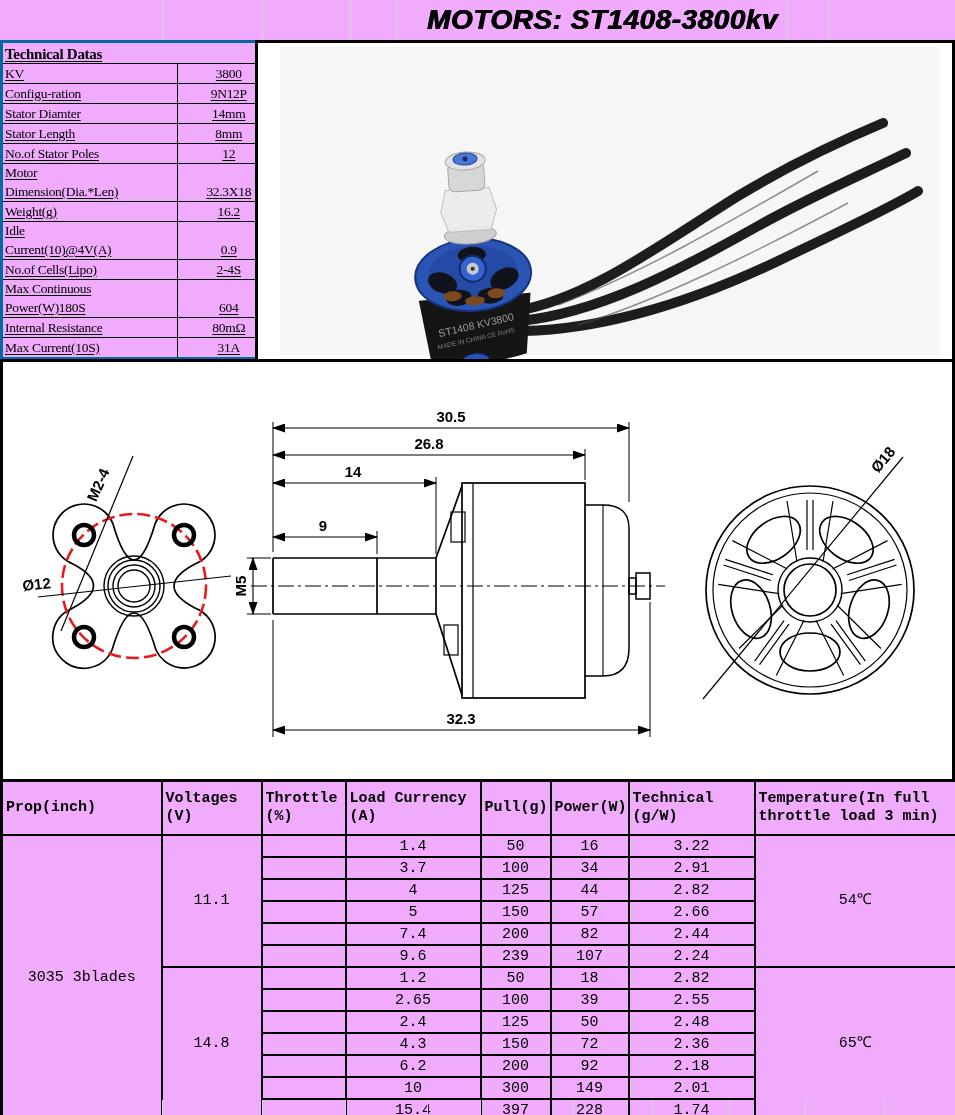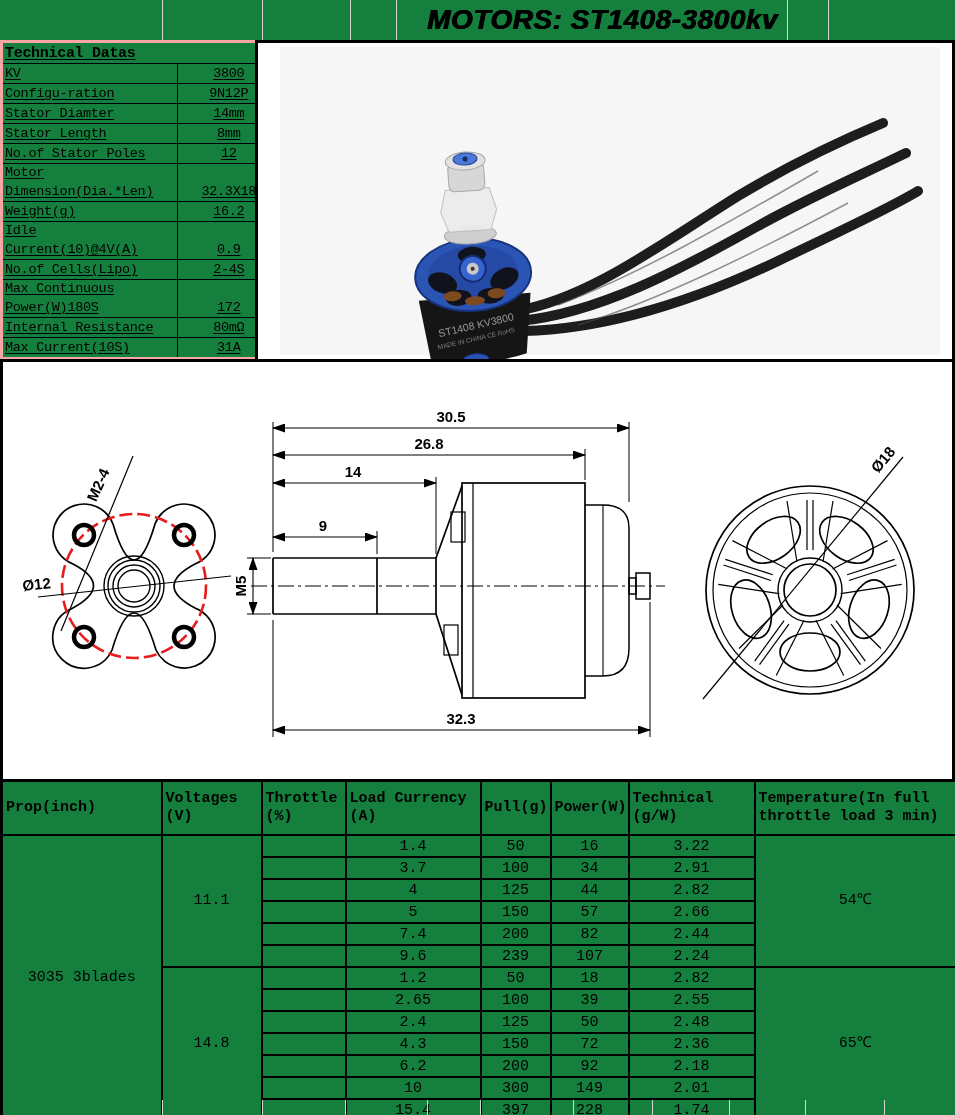--- a/index.html
+++ b/index.html
@@ -1,27 +1,27 @@
 <!DOCTYPE html>
 <html><head>
 <meta charset="utf-8">
 <style>
   html,body{margin:0;padding:0;background:#fff;}
-  #sheet{position:relative;width:955px;height:1115px;background:#15803d;overflow:hidden;
+  #sheet{position:relative;width:955px;height:1115px;background:#f0abfc;overflow:hidden;
          font-family:"Liberation Mono","DejaVu Sans Mono",monospace;color:#000;}
   .gridline{position:absolute;width:1px;background:#d6d6d6;}
   
   #title-cell{position:absolute;left:350px;top:0;width:505px;height:40px;
       display:flex;align-items:center;justify-content:center;}
   #title-cell .t{font-family:"Liberation Sans","DejaVu Sans",sans-serif;
       font-style:italic;font-weight:bold;font-size:28px;letter-spacing:.5px;
       text-shadow:.6px 0 0 #000, -.3px 0 0 #000;}
   
   #tech-wrap{position:absolute;left:0;top:40px;width:258px;}
-  table.tech{border-collapse:collapse;width:283px;border:3px solid #fca5a5;table-layout:fixed;}
+  table.tech{border-collapse:collapse;width:283px;border:3px solid #0369a1;table-layout:fixed;font-family:Liberation Serif, serif;}
   table.tech th, table.tech td{border:1.5px solid #000;padding:0 2px;vertical-align:bottom;
       font-size:13.5px;line-height:18.5px;letter-spacing:-.3px;}
   table.tech th{font-size:15px;text-align:left;height:20px;font-weight:bold;}
   table.tech td.lbl{width:158px;text-align:left;margin-left:12px;}
   table.tech td.val{text-align:center;}
   table.tech td.single{height:19px;}
   .u{text-decoration:underline;text-underline-offset:2px;white-space:pre-line;}
   
   #photo-cell{position:absolute;left:255px;top:40px;width:700px;height:322px;
       border:3px solid #000;box-sizing:border-box;background:#fff;}
@@ -105,21 +105,21 @@
 Current(10)@4V(A)</span></td>
             <td class="val"><span class="u">0.9</span></td>
           </tr>
           <tr>
             <td class="lbl single"><span class="u">No.of Cells(Lipo)</span></td>
             <td class="val single"><span class="u">2-4S</span></td>
           </tr>
           <tr>
             <td class="lbl"><span class="u">Max Continuous
 Power(W)180S</span></td>
-            <td class="val"><span class="u">172</span></td>
+            <td class="val"><span class="u">604</span></td>
           </tr>
           <tr>
             <td class="lbl single"><span class="u">Internal Resistance</span></td>
             <td class="val single"><span class="u">80mΩ</span></td>
           </tr>
           <tr>
             <td class="lbl single"><span class="u">Max Current(10S)</span></td>
             <td class="val single"><span class="u">31A</span></td>
           </tr>
         </tbody>

